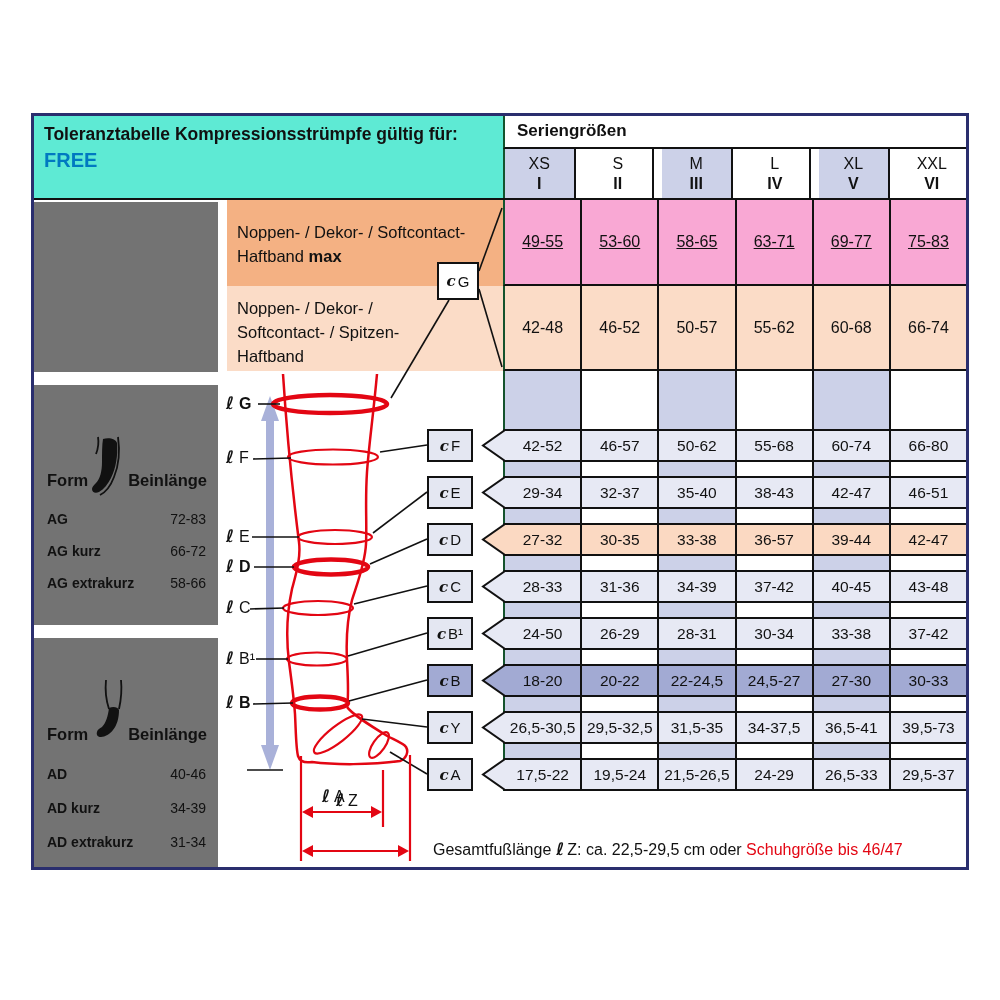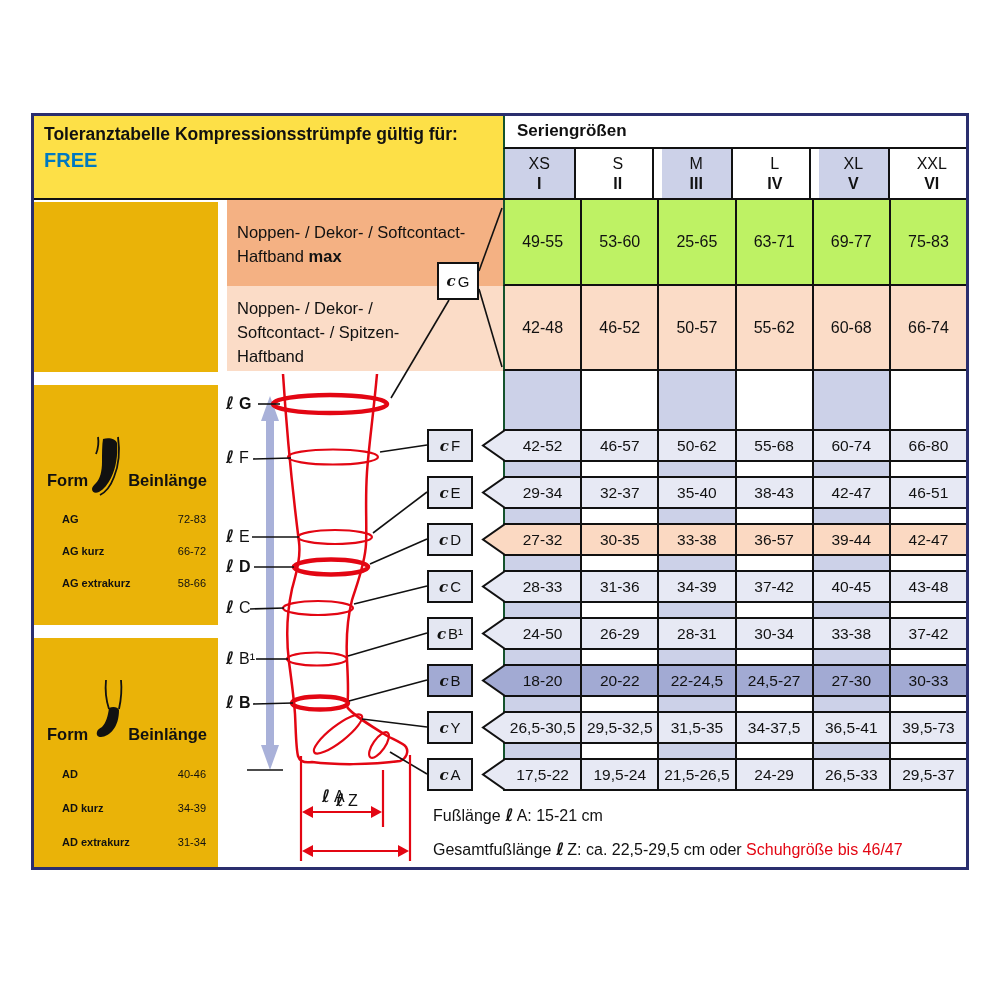--- a/index.html
+++ b/index.html
@@ -2,37 +2,37 @@
 <html><head>
 <meta charset="utf-8">
 <style>
   html,body{margin:0;padding:0;background:#fff;}
   #page{position:relative;width:1000px;height:1000px;background:#fff;
         font-family:"Liberation Sans","DejaVu Sans",sans-serif;color:#111;overflow:hidden;}
   .abs{position:absolute;}
   
   #frame{left:31px;top:113px;width:938px;height:757px;border:3px solid #2a2e6e;box-sizing:border-box;}
   
-  #titlecell{left:34px;top:116px;width:469px;height:82px;background:#fde047;padding:8px 0 0 10px;box-sizing:border-box;}
+  #titlecell{left:34px;top:116px;width:469px;height:82px;background:#5eead4;padding:8px 0 0 10px;box-sizing:border-box;}
   #titlecell .t1{font-size:17.5px;font-weight:bold;}
   #titlecell .t2{font-size:20px;font-weight:bold;color:#0079c1;margin-top:4px;}
   .hline{left:34px;top:198px;width:932px;height:2px;background:#111;}
   
   .row{position:absolute;left:503px;width:463px;box-sizing:border-box;display:flex;border-left:2px solid #14532d;}
   .row .c{flex:1 1 0;display:flex;flex-direction:column;align-items:center;justify-content:center;
           border-right:2px solid #111;font-size:16px;box-sizing:border-box;}
   .row .c:last-child{border-right:none;}
   #seriesband{top:116px;height:33px;border-bottom:2px solid #111;display:block;
               font-weight:bold;font-size:17px;padding-left:12px;line-height:30px;background:#fff;}
   #sizehdr{top:149px;height:49px;gap:8px;}
   #sizehdr .c{line-height:1.25;padding-top:1px;}
   #sizehdr .c:nth-child(odd){background:#ccd1e8;}
   #sizehdr .num{font-weight:bold;}
   .hb{border-bottom:2px solid #111;}
-  #hb1{top:200px;height:86px;background:#bef264;}
+  #hb1{top:200px;height:86px;background:#f9a8d4;text-decoration:underline;}
   #hb2{top:286px;height:85px;background:#fbdcc7;}
   .sp .c:nth-child(odd){background:#ccd1e8;}
   .sp .c:nth-child(even){background:#fff;}
   #spTall{top:371px;height:58px;}
   .spThin{height:14px;}
   .band{height:33px;border-top:2px solid #111;border-bottom:2px solid #111;}
   .band .c{font-size:15.5px;}
   .band.lav{background:#e7e9f4;}
   .band.org{background:#fbd9c2;}
   .band.dark{background:#a2aad3;}
@@ -44,28 +44,28 @@
   .mbox{left:427px;width:46px;height:33px;box-sizing:border-box;border:2px solid #111;background:#e4e7f2;
         display:flex;align-items:center;justify-content:center;font-size:15px;gap:2px;}
   .mbox.dark{background:#a2aad3;}
   #cgbox{left:437px;top:262px;width:42px;height:38px;box-sizing:border-box;border:2px solid #111;background:#fff;
          display:flex;align-items:center;justify-content:center;font-size:15px;gap:2px;z-index:6;}
   .sym{font-family:"DejaVu Sans",sans-serif;font-style:italic;font-weight:bold;}
   .csym{font-family:"DejaVu Serif","DejaVu Sans",serif;font-style:italic;font-weight:bold;}
   
   .tip{left:479px;width:26px;height:33px;z-index:5;}
   
-  .panel{left:34px;width:184px;background:#eab308;}
+  .panel{left:34px;width:184px;background:#737373;}
   #panel1{top:202px;height:170px;}
   #panel2{top:385px;height:240px;}
   #panel3{top:638px;height:229px;}
   .formhdr{position:absolute;left:0;width:100%;font-weight:bold;font-size:16.5px;box-sizing:border-box;padding:0 11px 0 13px;}
   .formhdr .bl{position:absolute;right:11px;top:0;}
   .formrows{position:absolute;left:0;width:100%;box-sizing:border-box;}
-  .formrow{display:flex;justify-content:space-between;padding:0 12px 0 13px;font-size:11px;align-items:center;margin-left:15px;}
+  .formrow{display:flex;justify-content:space-between;padding:0 12px 0 13px;font-size:14px;align-items:center;}
   .formrow .fl{font-weight:bold;}
   .legicon{position:absolute;}
   
   .llab{left:226px;width:42px;font-size:16px;z-index:4;}
   .llab .sym{font-size:17px;margin-right:5px;}
   .llab .bold{font-weight:bold;}
   .dimlab{font-size:16px;z-index:4;}
   .dimlab .sym{font-size:17px;margin-right:4px;}
   
   .fnote{left:433px;width:525px;font-size:16px;z-index:4;}
@@ -174,21 +174,21 @@
       </div>
     <div class="c">
         <span>XXL</span>
         <span class="num">VI</span>
       </div>
   </div>
 
   <div class="row hb" id="hb1">
     <div class="c">49-55</div>
     <div class="c">53-60</div>
-    <div class="c">25-65</div>
+    <div class="c">58-65</div>
     <div class="c">63-71</div>
     <div class="c">69-77</div>
     <div class="c">75-83</div>
   </div>
   <div class="row hb" id="hb2">
     <div class="c">42-48</div>
     <div class="c">46-52</div>
     <div class="c">50-57</div>
     <div class="c">55-62</div>
     <div class="c">60-68</div>
@@ -449,23 +449,20 @@
   <div class="abs llab" style="top:447px"><i class="sym">ℓ</i><span>F</span></div>
   <div class="abs llab" style="top:526px"><i class="sym">ℓ</i><span>E</span></div>
   <div class="abs llab" style="top:556px"><i class="sym">ℓ</i><span class="bold">D</span></div>
   <div class="abs llab" style="top:597px"><i class="sym">ℓ</i><span>C</span></div>
   <div class="abs llab" style="top:648px"><i class="sym">ℓ</i><span>B¹</span></div>
   <div class="abs llab" style="top:692px"><i class="sym">ℓ</i><span class="bold">B</span></div>
 
   <div class="abs dimlab" style="left:322px;top:786px"><i class="sym">ℓ</i><span>A</span></div>
   <div class="abs dimlab" style="left:336px;top:790px"><i class="sym">ℓ</i><span>Z</span></div>
 
-  <div class="abs fnote" style="top:805px">
-    <span>Fußlänge</span><i class="sym">ℓ</i><span>A</span><span>: 15-21 cm</span>
-  </div>
   <div class="abs fnote" style="top:839px">
     <span>Gesamtfußlänge</span><i class="sym">ℓ</i><span>Z</span><span>: ca. 22,5-29,5 cm oder</span>
     <span class="red">Schuhgröße bis 46/47</span>
   </div>
 
   <div class="abs hline"></div>
 
 </div>
 
 </body></html>

